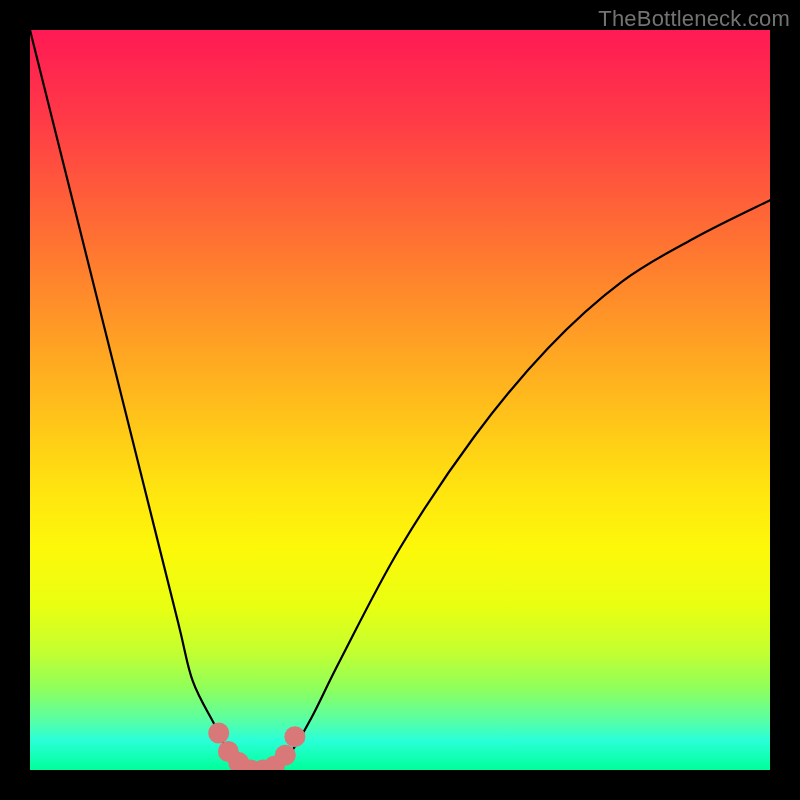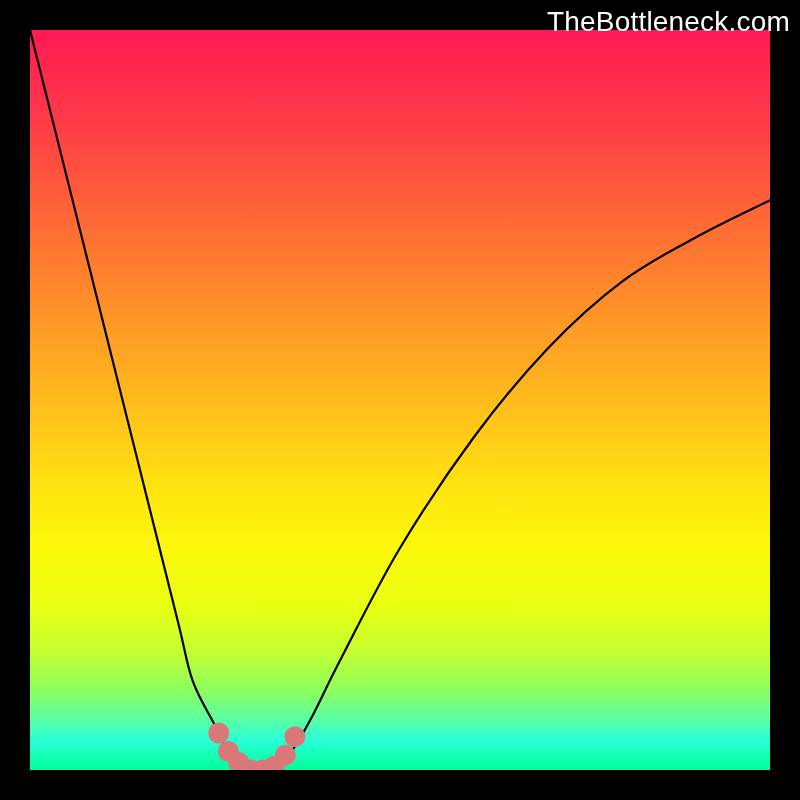--- a/index.html
+++ b/index.html
@@ -37,22 +37,22 @@
       #8fff5c 89%,
       #5cffa0 93%,
       #2affd8 96%,
       #00ff99 100%
     );
   }
   .watermark {
     position: absolute;
     top: 6px;
     right: 10px;
-    color: #ffffff;
-    font-size: 28px;
+    color: #737373;
+    font-size: 22px;
     font-weight: 500;
     letter-spacing: 0.2px;
     z-index: 10;
   }
   svg.curve {
     position: absolute;
     left: 0;
     top: 0;
     width: 740px;
     height: 740px;

